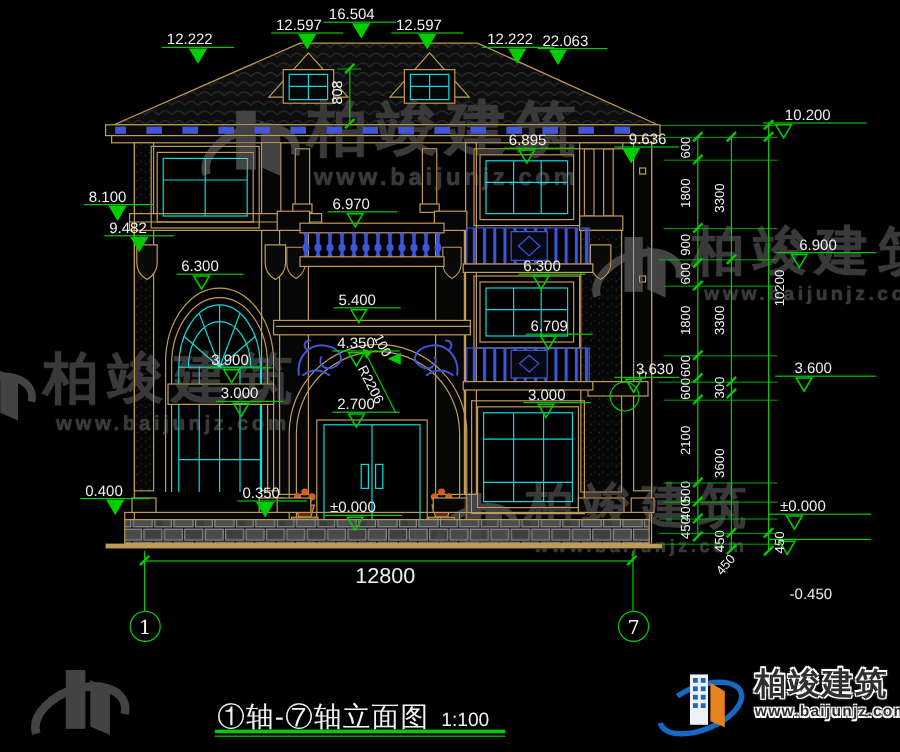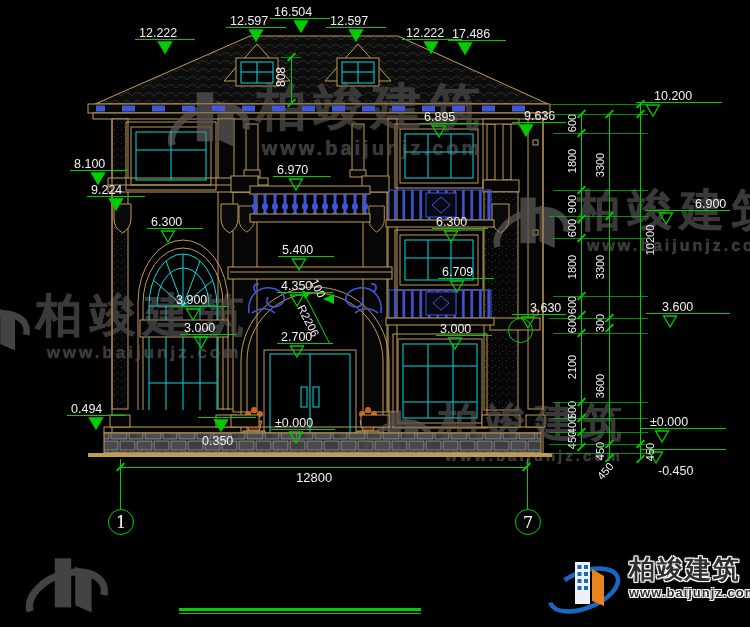--- a/index.html
+++ b/index.html
@@ -310,21 +310,21 @@
     <span class="dgl" style="left:319px;top:277px;transform:rotate(63deg);transform-origin:left top;font-size:11.5px;">100</span>
     <svg class="abs" width="14" height="12" style="left:322px;top:293px;">
       <polygon points="1,6 12,1 12,11" fill="#00cc00"></polygon>
     </svg>
 
     <div class="mln" style="left:120px;top:467px;width:407px;"></div>
     <div class="tick" style="left:115px;top:466px;"></div>
     <div class="tick" style="left:521px;top:466px;"></div>
     <div class="vln" style="left:120px;top:459px;height:50px;"></div>
     <div class="vln" style="left:527px;top:459px;height:50px;"></div>
-    <span class="mtxt" style="left:296px;top:470px;font-size:13px;">12800</span>
+    <span class="mtxt" style="left:296px;top:470px;font-size:18px;">12800</span>
   <div class="mtxt" style="left: 139px; top: 26px;">12.222</div>
       <div class="mln" style="left: 135px; top: 39px; width: 60px;"></div>
       <div class="tri" style="left: 157px; top: 40px;"><svg width="16" height="13">
           <path d="M1.5,1 L14.5,1 L8,12 Z" fill="#00cc00" stroke="#00cc00" stroke-width="1.3"></path>
         </svg></div>
       <div class="mtxt" style="left: 230px; top: 14px;">12.597</div>
       <div class="mln" style="left: 226px; top: 27px; width: 60px;"></div>
       <div class="tri" style="left: 248px; top: 28px;"><svg width="16" height="13">
           <path d="M1.5,1 L14.5,1 L8,12 Z" fill="#00cc00" stroke="#00cc00" stroke-width="1.3"></path>
         </svg></div>
@@ -336,56 +336,56 @@
       <div class="mtxt" style="left: 330px; top: 14px;">12.597</div>
       <div class="mln" style="left: 326px; top: 27px; width: 60px;"></div>
       <div class="tri" style="left: 348px; top: 28px;"><svg width="16" height="13">
           <path d="M1.5,1 L14.5,1 L8,12 Z" fill="#00cc00" stroke="#00cc00" stroke-width="1.3"></path>
         </svg></div>
       <div class="mtxt" style="left: 406px; top: 26px;">12.222</div>
       <div class="mln" style="left: 402px; top: 39px; width: 60px;"></div>
       <div class="tri" style="left: 423px; top: 40px;"><svg width="16" height="13">
           <path d="M1.5,1 L14.5,1 L8,12 Z" fill="#00cc00" stroke="#00cc00" stroke-width="1.3"></path>
         </svg></div>
-      <div class="mtxt" style="left: 452px; top: 27px;">17.486</div>
+      <div class="mtxt" style="left: 452px; top: 27px;">22.063</div>
       <div class="mln" style="left: 448px; top: 40px; width: 58px;"></div>
       <div class="tri" style="left: 457px; top: 41px;"><svg width="16" height="13">
           <path d="M1.5,1 L14.5,1 L8,12 Z" fill="#00cc00" stroke="#00cc00" stroke-width="1.3"></path>
         </svg></div>
       <div class="mtxt" style="left: 74px; top: 157px;">8.100</div>
       <div class="mln" style="left: 70px; top: 170px; width: 58px;"></div>
       <div class="tri" style="left: 90px; top: 171px;"><svg width="16" height="13">
           <path d="M1.5,1 L14.5,1 L8,12 Z" fill="#00cc00" stroke="#00cc00" stroke-width="1.3"></path>
         </svg></div>
-      <div class="mtxt" style="left: 91px; top: 183px;">9.224</div>
+      <div class="mtxt" style="left: 91px; top: 183px;">9.482</div>
       <div class="mln" style="left: 87px; top: 196px; width: 58px;"></div>
       <div class="tri" style="left: 108px; top: 197px;"><svg width="16" height="13">
           <path d="M1.5,1 L14.5,1 L8,12 Z" fill="#00cc00" stroke="#00cc00" stroke-width="1.3"></path>
         </svg></div>
       <div class="mtxt" style="left: 151px; top: 215px;">6.300</div>
       <div class="mln" style="left: 147px; top: 228px; width: 56px;"></div>
       <div class="tri" style="left: 160px; top: 229px;"><svg width="16" height="13">
           <path d="M1.5,1 L14.5,1 L8,12 Z" fill="none" stroke="#00cc00" stroke-width="1.3"></path>
         </svg></div>
       <div class="mtxt" style="left: 176px; top: 293px;">3.900</div>
       <div class="mln" style="left: 172px; top: 306px; width: 56px;"></div>
       <div class="tri" style="left: 185px; top: 307px;"><svg width="16" height="13">
           <path d="M1.5,1 L14.5,1 L8,12 Z" fill="none" stroke="#00cc00" stroke-width="1.3"></path>
         </svg></div>
       <div class="mtxt" style="left: 184px; top: 321px;">3.000</div>
       <div class="mln" style="left: 180px; top: 334px; width: 56px;"></div>
       <div class="tri" style="left: 193px; top: 335px;"><svg width="16" height="13">
           <path d="M1.5,1 L14.5,1 L8,12 Z" fill="none" stroke="#00cc00" stroke-width="1.3"></path>
         </svg></div>
-      <div class="mtxt" style="left: 71px; top: 402px;">0.494</div>
+      <div class="mtxt" style="left: 71px; top: 402px;">0.400</div>
       <div class="mln" style="left: 67px; top: 415px; width: 58px;"></div>
       <div class="tri" style="left: 88px; top: 416px;"><svg width="16" height="13">
           <path d="M1.5,1 L14.5,1 L8,12 Z" fill="#00cc00" stroke="#00cc00" stroke-width="1.3"></path>
         </svg></div>
-      <div class="mtxt" style="left: 202px; top: 404px; margin-top: 30px;">0.350</div>
+      <div class="mtxt" style="left: 202px; top: 404px;">0.350</div>
       <div class="mln" style="left: 198px; top: 417px; width: 58px;"></div>
       <div class="tri" style="left: 213px; top: 418px;"><svg width="16" height="13">
           <path d="M1.5,1 L14.5,1 L8,12 Z" fill="#00cc00" stroke="#00cc00" stroke-width="1.3"></path>
         </svg></div>
       <div class="mtxt" style="left: 424px; top: 110px;">6.895</div>
       <div class="mln" style="left: 420px; top: 123px; width: 58px;"></div>
       <div class="tri" style="left: 431px; top: 124px;"><svg width="16" height="13">
           <path d="M1.5,1 L14.5,1 L8,12 Z" fill="none" stroke="#00cc00" stroke-width="1.3"></path>
         </svg></div>
       <div class="mtxt" style="left: 524px; top: 109px;">9.636</div>
@@ -436,36 +436,36 @@
       <div class="mtxt" style="left: 530px; top: 301px;">3.630</div>
       <div class="mln" style="left: 512px; top: 314px; width: 54px;"></div>
       <div class="tri" style="left: 520px; top: 315px;"><svg width="16" height="13">
           <path d="M1.5,1 L14.5,1 L8,12 Z" fill="none" stroke="#00cc00" stroke-width="1.3"></path>
         </svg></div>
       <div class="mtxt" style="left: 654px; top: 89px;">10.200</div>
       <div class="mln" style="left: 636px; top: 102px; width: 86px;"></div>
       <div class="tri" style="left: 645px; top: 103px;"><svg width="16" height="13">
           <path d="M1.5,1 L14.5,1 L8,12 Z" fill="none" stroke="#00cc00" stroke-width="1.3"></path>
         </svg></div>
-      <div class="mtxt" style="left: 695px; top: 197px; text-align: center;">6.900</div>
+      <div class="mtxt" style="left: 666px; top: 197px; text-align: center;">6.900</div>
       <div class="mln" style="left: 646px; top: 210px; width: 84px;"></div>
       <div class="tri" style="left: 658px; top: 211px;"><svg width="16" height="13">
           <path d="M1.5,1 L14.5,1 L8,12 Z" fill="none" stroke="#00cc00" stroke-width="1.3"></path>
         </svg></div>
       <div class="mtxt" style="left: 662px; top: 300px;">3.600</div>
       <div class="mln" style="left: 646px; top: 313px; width: 84px;"></div>
       <div class="tri" style="left: 662px; top: 314px;"><svg width="16" height="13">
           <path d="M1.5,1 L14.5,1 L8,12 Z" fill="none" stroke="#00cc00" stroke-width="1.3"></path>
         </svg></div>
       <div class="mtxt" style="left: 650px; top: 415px;">±0.000</div>
       <div class="mln" style="left: 640px; top: 428px; width: 86px;"></div>
       <div class="tri" style="left: 654px; top: 429px;"><svg width="16" height="13">
           <path d="M1.5,1 L14.5,1 L8,12 Z" fill="none" stroke="#00cc00" stroke-width="1.3"></path>
         </svg></div>
-      <div class="mtxt" style="left: 658px; top: 464px;">-0.450</div>
+      <div class="mtxt" style="left: 658px; top: 488px;">-0.450</div>
       <div class="mln" style="left: 640px; top: 449px; width: 86px;"></div>
       <div class="tri" style="left: 648px; top: 450px;"><svg width="16" height="13">
           <path d="M1.5,1 L14.5,1 L8,12 Z" fill="none" stroke="#00cc00" stroke-width="1.3"></path>
         </svg></div>
       <div class="circ" style="left: 508px; top: 318px; width: 23px; height: 23px;"></div>
       <div class="vln" style="left: 581px; top: 114px; height: 333px;"></div>
       <div class="tick" style="left: 576px; top: 113px;"></div>
       <div class="tick" style="left: 576px; top: 132px;"></div>
       <div class="tick" style="left: 576px; top: 189px;"></div>
       <div class="tick" style="left: 576px; top: 218px;"></div>
@@ -524,20 +524,23 @@
       <div class="ext" style="left: 549px; top: 453px; width: 99px;"></div>
     </div>
 
   <div class="axb" style="left:108px;top:509px;">
       <span>1</span>
     </div>
   <div class="axb" style="left:515px;top:509px;">
       <span>7</span>
     </div>
 
+  <div id="titleblk">
+    <span class="ttl">①轴-⑦轴立面图</span><span class="tscale">1:100</span>
+  </div>
   <div class="u1"></div>
   <div class="u2"></div>
 
   <div id="brandlogo">
     <svg width="82" height="64">
       <ellipse cx="41" cy="36" rx="36" ry="18" transform="rotate(-22 41 36)" stroke="#1668c4" stroke-width="4.5" fill="none" stroke-dasharray="88 28"></ellipse>
       <rect x="32" y="8" width="15" height="42" fill="#eef2f6"></rect>
       <g fill="#1668c4">
         <rect x="34.5" y="11" width="4" height="4"></rect>
           <rect x="41" y="11" width="4" height="4"></rect>

